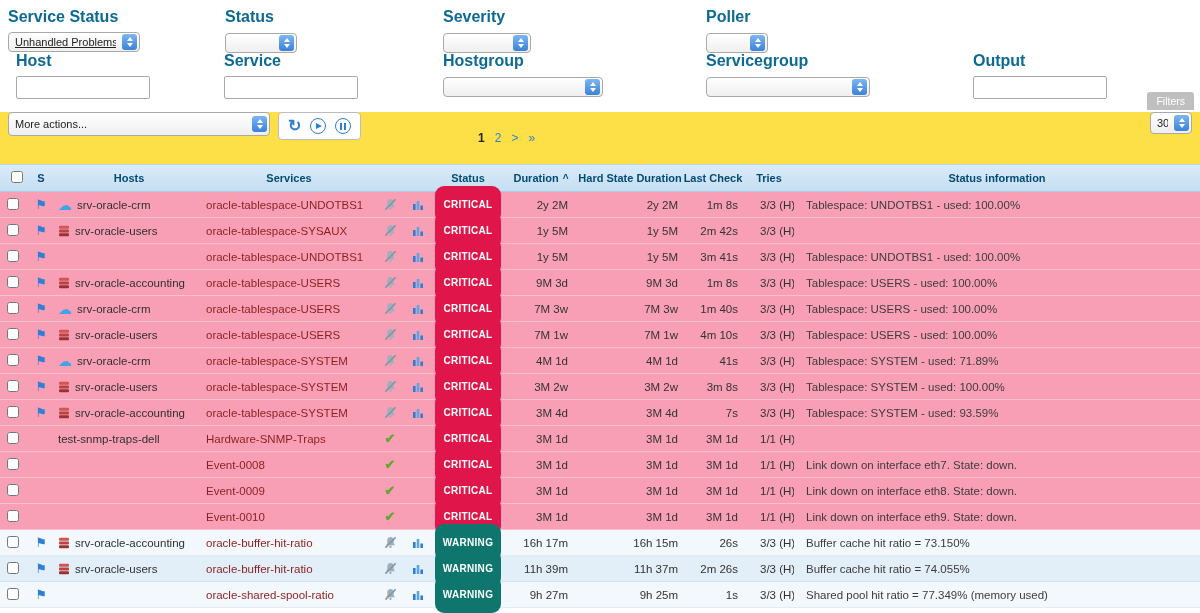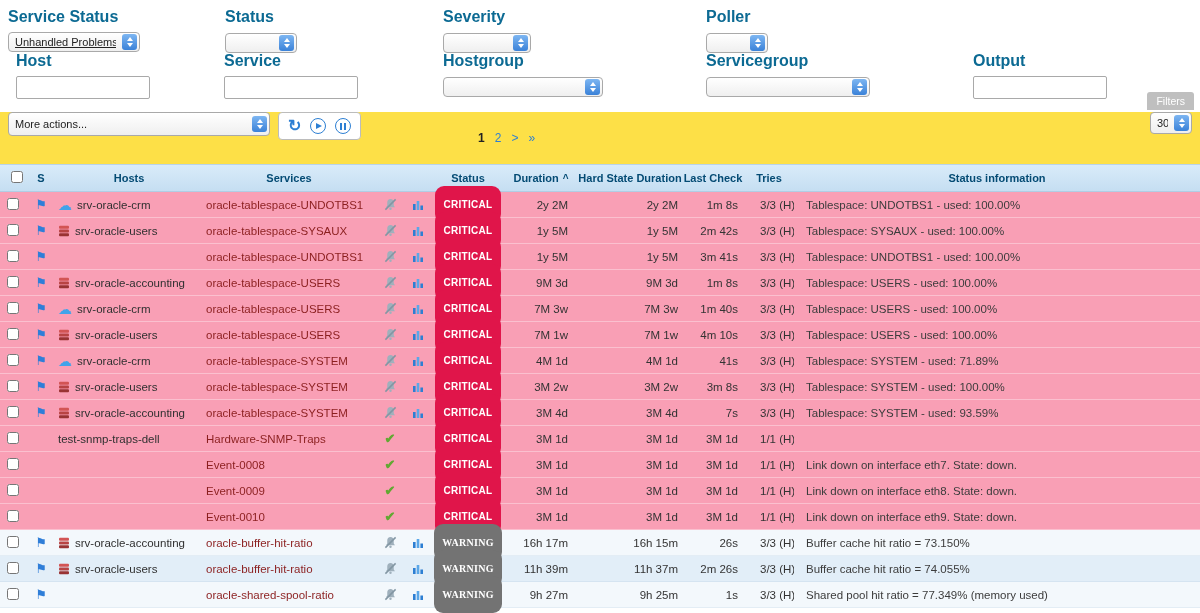--- a/index.html
+++ b/index.html
@@ -75,21 +75,21 @@
   .c-svc { padding-left:4px; }
   .svc-name { color:#8b1f1f; cursor:pointer;margin-top:44px; }
   .c-i1, .c-i2 { text-align:center; }
   .micon { display:inline-flex; vertical-align:middle; }
   .kicon { color:#62a832; font-size:13px; font-weight:bold; }
   .gicon { display:inline-flex; vertical-align:middle; cursor:pointer; }
   .c-status { text-align:center; }
   .badge { display:inline-block; min-width:58px; padding:13px 8px; border-radius:9px;
     font-size:10px; font-weight:bold; color:#fff; letter-spacing:0.3px; text-align:center; }
   .badge-critical { background:#e0154a; }
-  .badge-warning { background:#737373;font-family:Liberation Serif, serif; }
+  .badge-warning { background:#0f766e; }
   .c-dur  { text-align:right; padding-right:10px; color:#333; }
   .c-hsd  { text-align:right; padding-right:4px;  color:#333; }
   .c-lc   { text-align:right; padding-right:6px;  color:#333; }
   .c-tries{ padding-left:16px; color:#333;text-align:center; }
   .c-info { padding-left:12px; color:#3c3c3c; }
 </style>
 </head>
 <body>
 
 <div class="page">
@@ -297,21 +297,20 @@
                 <rect x="1" y="5" width="2.6" height="6" fill="#2d7fd3"></rect>
                 <rect x="4.7" y="2" width="2.6" height="9" fill="#5aa7e8"></rect>
                 <rect x="8.4" y="6.5" width="2.6" height="4.5" fill="#2d7fd3"></rect>
               </svg>
             </span></div>
     <div class="cell c-status"><span class="badge badge-critical">CRITICAL</span></div>
     <div class="cell c-dur">1y 5M</div>
     <div class="cell c-hsd">1y 5M</div>
     <div class="cell c-lc">2m 42s</div>
     <div class="cell c-tries">3/3 (H)</div>
-    <div class="cell c-info">Tablespace: SYSAUX - used: 100.00%</div>
   </div>
         <div class="trow grid-cols r-crit">
     <div class="cell c-cb"><input type="checkbox" class="cb" style=""></div>
     <div class="cell c-s"><span class="flag">⚑</span></div>
     <div class="cell c-host">
 
       <span class="host-name"></span>
     </div>
     <div class="cell c-svc"><span class="svc-name">oracle-tablespace-UNDOTBS1</span></div>
     <div class="cell c-i1">

